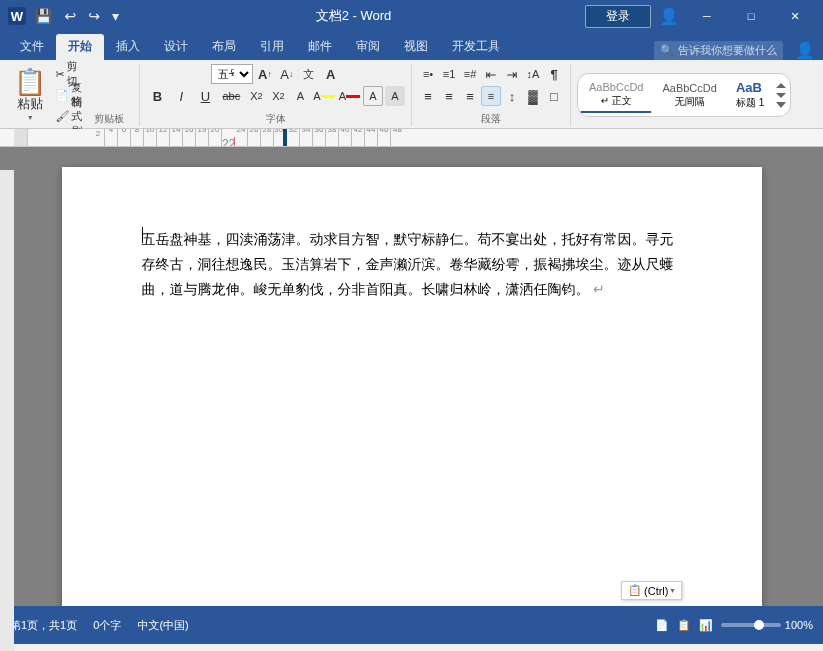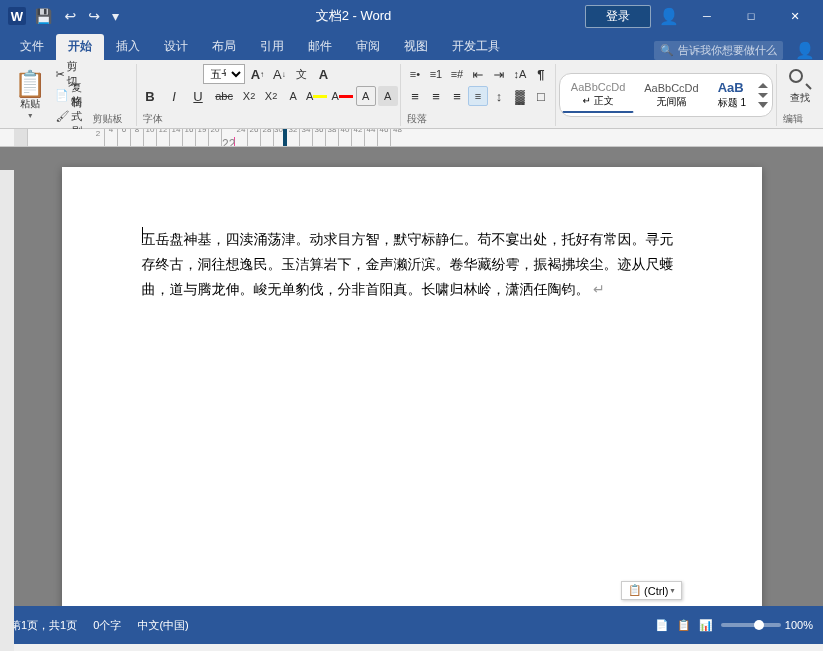--- a/index.html
+++ b/index.html
@@ -81,21 +81,21 @@
       align-items: center;
       border-right: 1px solid #d8d8d8;
       padding: 0 6px 0 4px;
       min-width: fit-content;
     }
     .ribbon-group:last-child { border-right: none; }
     .ribbon-group-content { display: flex; align-items: center; gap: 2px; flex: 1; }
     .ribbon-group-label {
       font-size: 10px;
       color: #666;
-      text-align: left;
+      text-align: center;
       padding-top: 2px;
       width: 100%;
     }
 
     
     .font-row { display: flex; align-items: center; gap: 2px; }
     .font-select {
       height: 20px; font-size: 11px; border: 1px solid #aaa;
       background: white; padding: 0 2px; cursor: pointer; width: 110px;
     }
@@ -256,21 +256,21 @@
     <span style="color:white;font-size:16px;margin-left:8px;cursor:pointer;">👤</span>
   </div>
 </div>
 
 <div id="ribbon-body">
 
   <div class="clipboard-group">
     <div class="clipboard-left">
       <div style="display:flex;flex-direction:column;align-items:center;cursor:pointer;padding:2px 6px;border-radius:2px;">
         <span style="font-size:26px;line-height:1;">📋</span>
-        <span style="font-size:10px;color:#333;">粘贴</span>
+        <span style="font-size:13px;color:#333;">粘贴</span>
         <span style="font-size:8px;color:#666;">▾</span>
       </div>
     </div>
     <div class="clipboard-right">
       <div class="small-btn" style="display:flex;align-items:center;gap:2px;font-size:11px;">
         <span>✂</span>
         <span>剪切</span>
       </div>
       <div class="small-btn" style="display:flex;align-items:center;gap:2px;font-size:11px;">
         <span>📄</span>
@@ -359,32 +359,20 @@
         </div>
         <div class="style-scroll-btn">
           <div class="style-scroll-arrow up"></div>
           <div class="style-scroll-arrow down" style="margin-top:4px;"></div>
           <div class="style-scroll-arrow expand" style="margin-top:3px;"></div>
         </div>
       </div>
     </div>
   </div>
 
-  <div class="ribbon-group" style="border-right:none;">
-    <div class="ribbon-group-content">
-      <div class="editing-search-btn">
-        <div style="position:relative;width:22px;height:22px;">
-          <div style="width:14px;height:14px;border:2px solid #555;border-radius:50%;position:absolute;top:0;left:0;"></div>
-          <div style="width:7px;height:2px;background:#555;position:absolute;bottom:1px;right:0;transform:rotate(45deg);transform-origin:right center;"></div>
-        </div>
-        <span style="font-size:10px;color:#333;">查找</span>
-      </div>
-    </div>
-    <div class="ribbon-group-label">编辑</div>
-  </div>
 
 </div>
 
 <div id="ruler">
   <div style="width:14px;min-width:14px;height:100%;background:#e0e0e0;border-right:1px solid #c8c8c8;display:flex;align-items:center;justify-content:center;"></div>
   <div class="ruler-content">
     <div style="position:absolute;left:64px;display:flex;gap:0;">
 
       <span style="display:inline-block;width:13px;text-align:center;font-size:8px;color:#888;border-right:1px solid #bbb;line-height:18px;">2</span>
       <span style="display:inline-block;width:13px;text-align:center;font-size:8px;color:#888;border-right:1px solid #bbb;">4</span>

